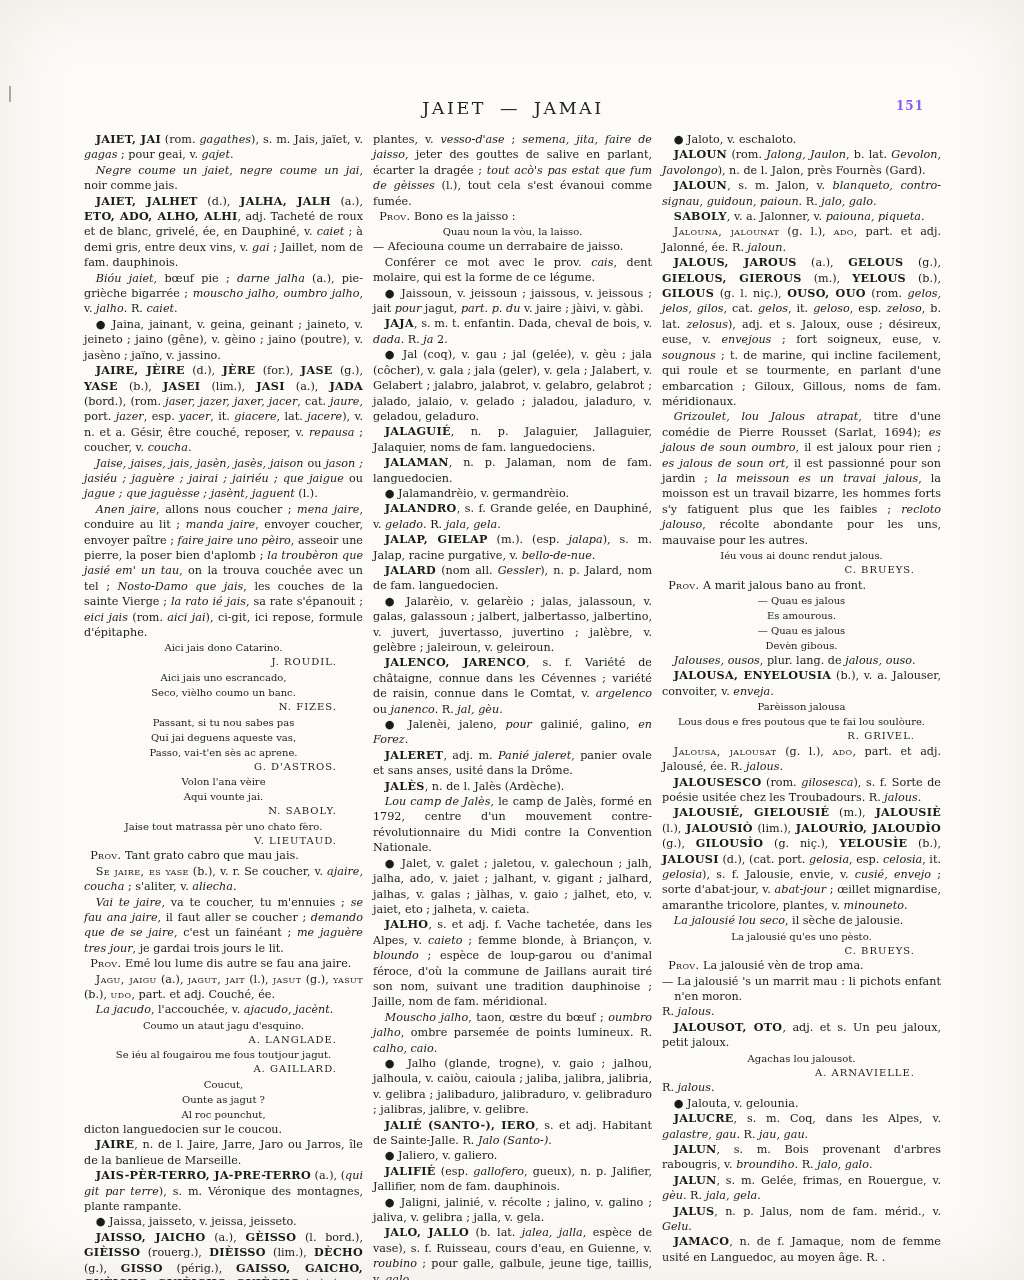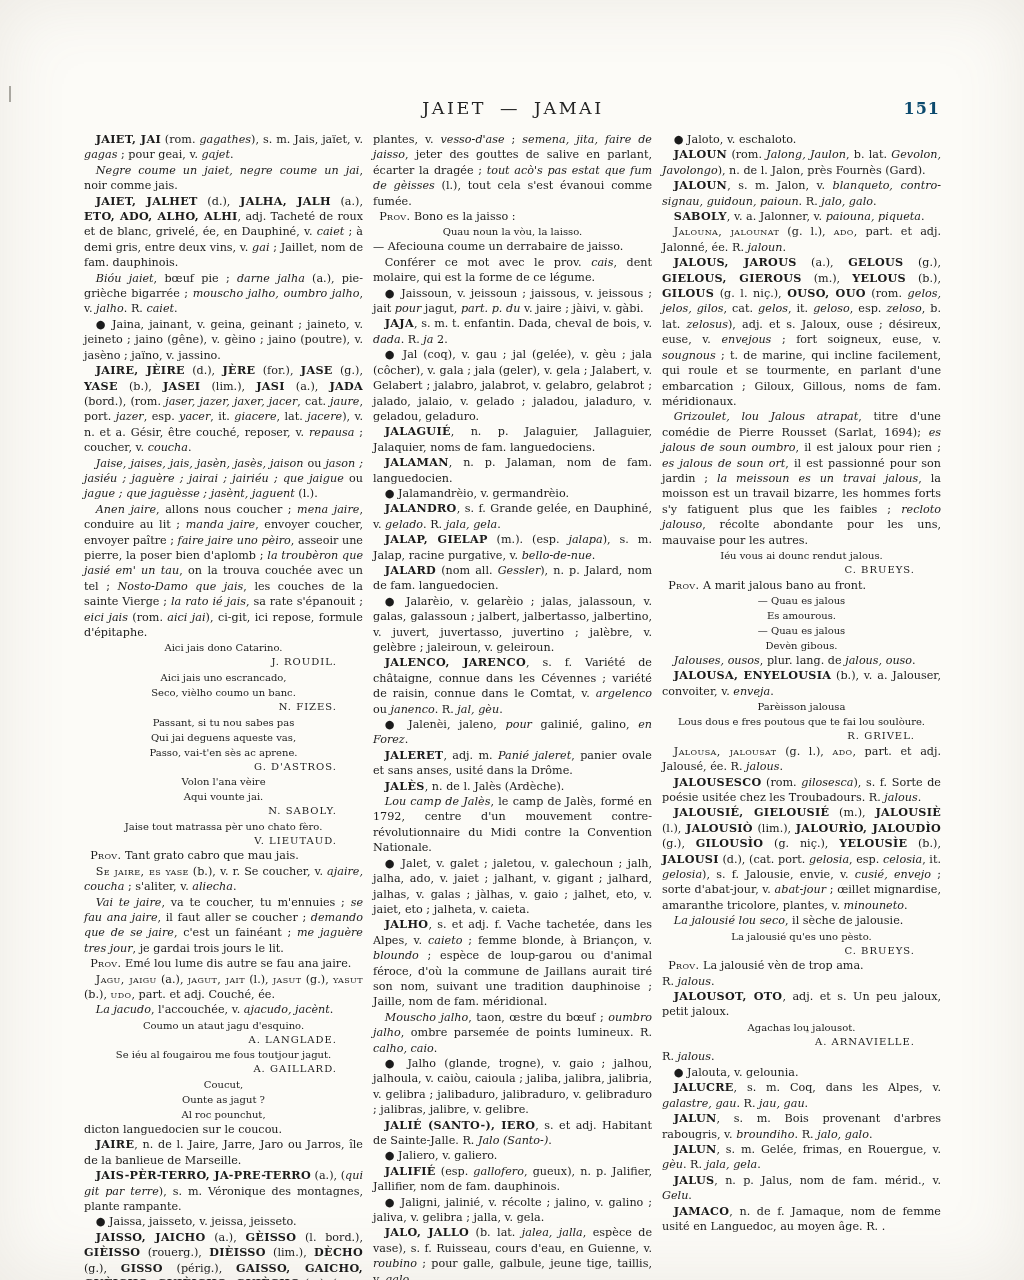--- a/index.html
+++ b/index.html
@@ -30,25 +30,25 @@
     position: absolute;
     left: 0; right: 0;
     text-align: center;
     font-size: 17.5px;
     letter-spacing: 2.5px;
     word-spacing: 6px;
     color: #222;
   }
   .page-number {
     position: absolute;
-    right: 2px; top: 1px;
-    font-size: 16px;
+    right: 18px; top: 1px;
+    font-size: 12px;
     font-weight: bold;
     letter-spacing: 1px;
-    color: #0c4a6e;
+    color: #8b5cf6;
   }
   .columns {
     display: flex;
     gap: 10px;
   }
   .col {
     width: 279px;
     text-align: justify;
     font-size: 11.2px;
     line-height: 15.4px;
@@ -195,20 +195,21 @@
           <p class="para verse">Parèisson jalousa</p>
           <p class="para verse">Lous dous e fres poutous que te fai lou soulòure.</p>
           <p class="para attrib">R. GRIVEL.</p>
           <p class="para entry"><span class="sc">Jalousa, jalousat</span> (g. l.), <span class="sc">ado</span>, part. et adj. Jalousé, ée. R. <i>jalous</i>.</p>
           <p class="para entry"><b>JALOUSESCO</b> (rom. <i>gilosesca</i>), s. f. Sorte de poésie usitée chez les Troubadours. R. <i>jalous</i>.</p>
           <p class="para entry"><b>JALOUSIÉ, GIELOUSIÉ</b> (m.), <b>JALOUSIÈ</b> (l.), <b>JALOUSIÒ</b> (lim.), <b>JALOURÌO, JALOUDÌO</b> (g.), <b>GILOUSÌO</b> (g. niç.), <b>YELOUSÌE</b> (b.), <b>JALOUSI</b> (d.), (cat. port. <i>gelosia</i>, esp. <i>celosia</i>, it. <i>gelosia</i>), s. f. Jalousie, envie, v. <i>cusié, envejo</i> ; sorte d'abat-jour, v. <i>abat-jour</i> ; œillet mignardise, amaranthe tricolore, plantes, v. <i>minouneto</i>.</p>
           <p class="para entry"><i>La jalousié lou seco</i>, il sèche de jalousie.</p>
           <p class="para verse">La jalousié qu'es uno pèsto.</p>
           <p class="para attrib">C. BRUEYS.</p>
           <p class="para prov"><span class="sc">Prov.</span> La jalousié vèn de trop ama.</p>
+          <p class="para dash">— La jalousié 's un marrit mau : li pichots enfant n'en moron.</p>
           <p class="para flush">R. <i>jalous</i>.</p>
           <p class="para entry"><b>JALOUSOT, OTO</b>, adj. et s. Un peu jaloux, petit jaloux.</p>
           <p class="para verse">Agachas lou jalousot.</p>
           <p class="para attrib">A. ARNAVIELLE.</p>
           <p class="para flush">R. <i>jalous</i>.</p>
           <p class="para entry">● Jalouta, v. gelounia.</p>
           <p class="para entry"><b>JALUCRE</b>, s. m. Coq, dans les Alpes, v. <i>galastre, gau</i>. R. <i>jau, gau</i>.</p>
           <p class="para entry"><b>JALUN</b>, s. m. Bois provenant d'arbres rabougris, v. <i>broundiho</i>. R. <i>jalo, galo</i>.</p>
           <p class="para entry"><b>JALUN</b>, s. m. Gelée, frimas, en Rouergue, v. <i>gèu</i>. R. <i>jala, gela</i>.</p>
           <p class="para entry"><b>JALUS</b>, n. p. Jalus, nom de fam. mérid., v. <i>Gelu</i>.</p>

